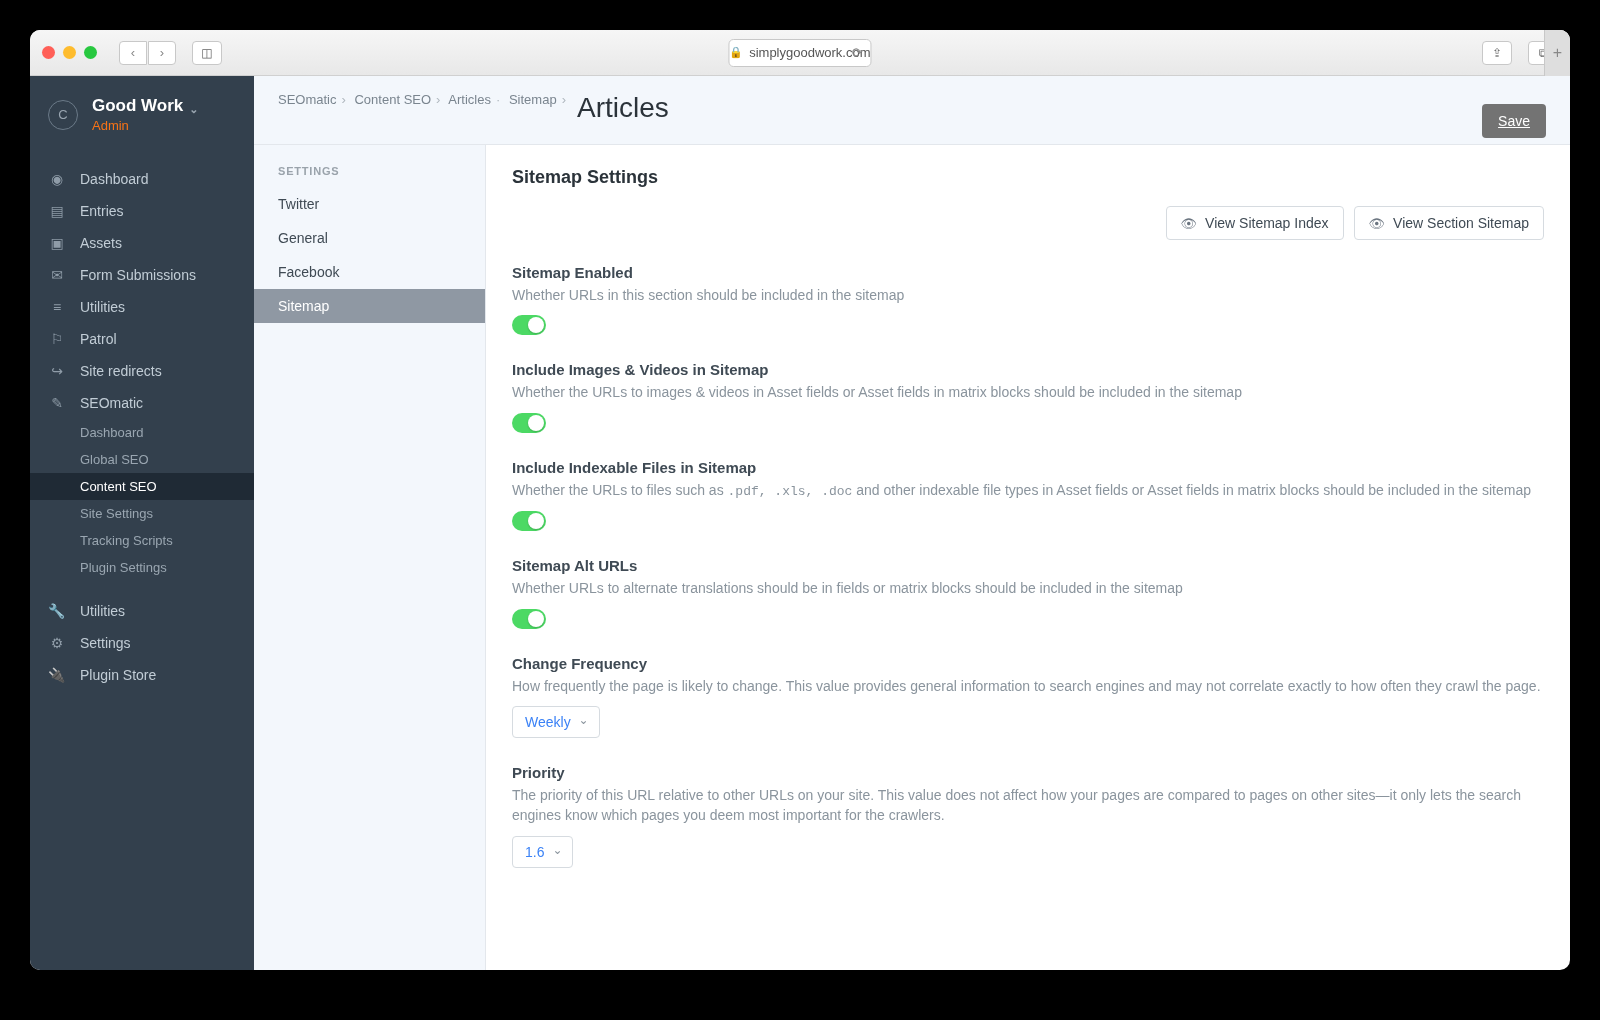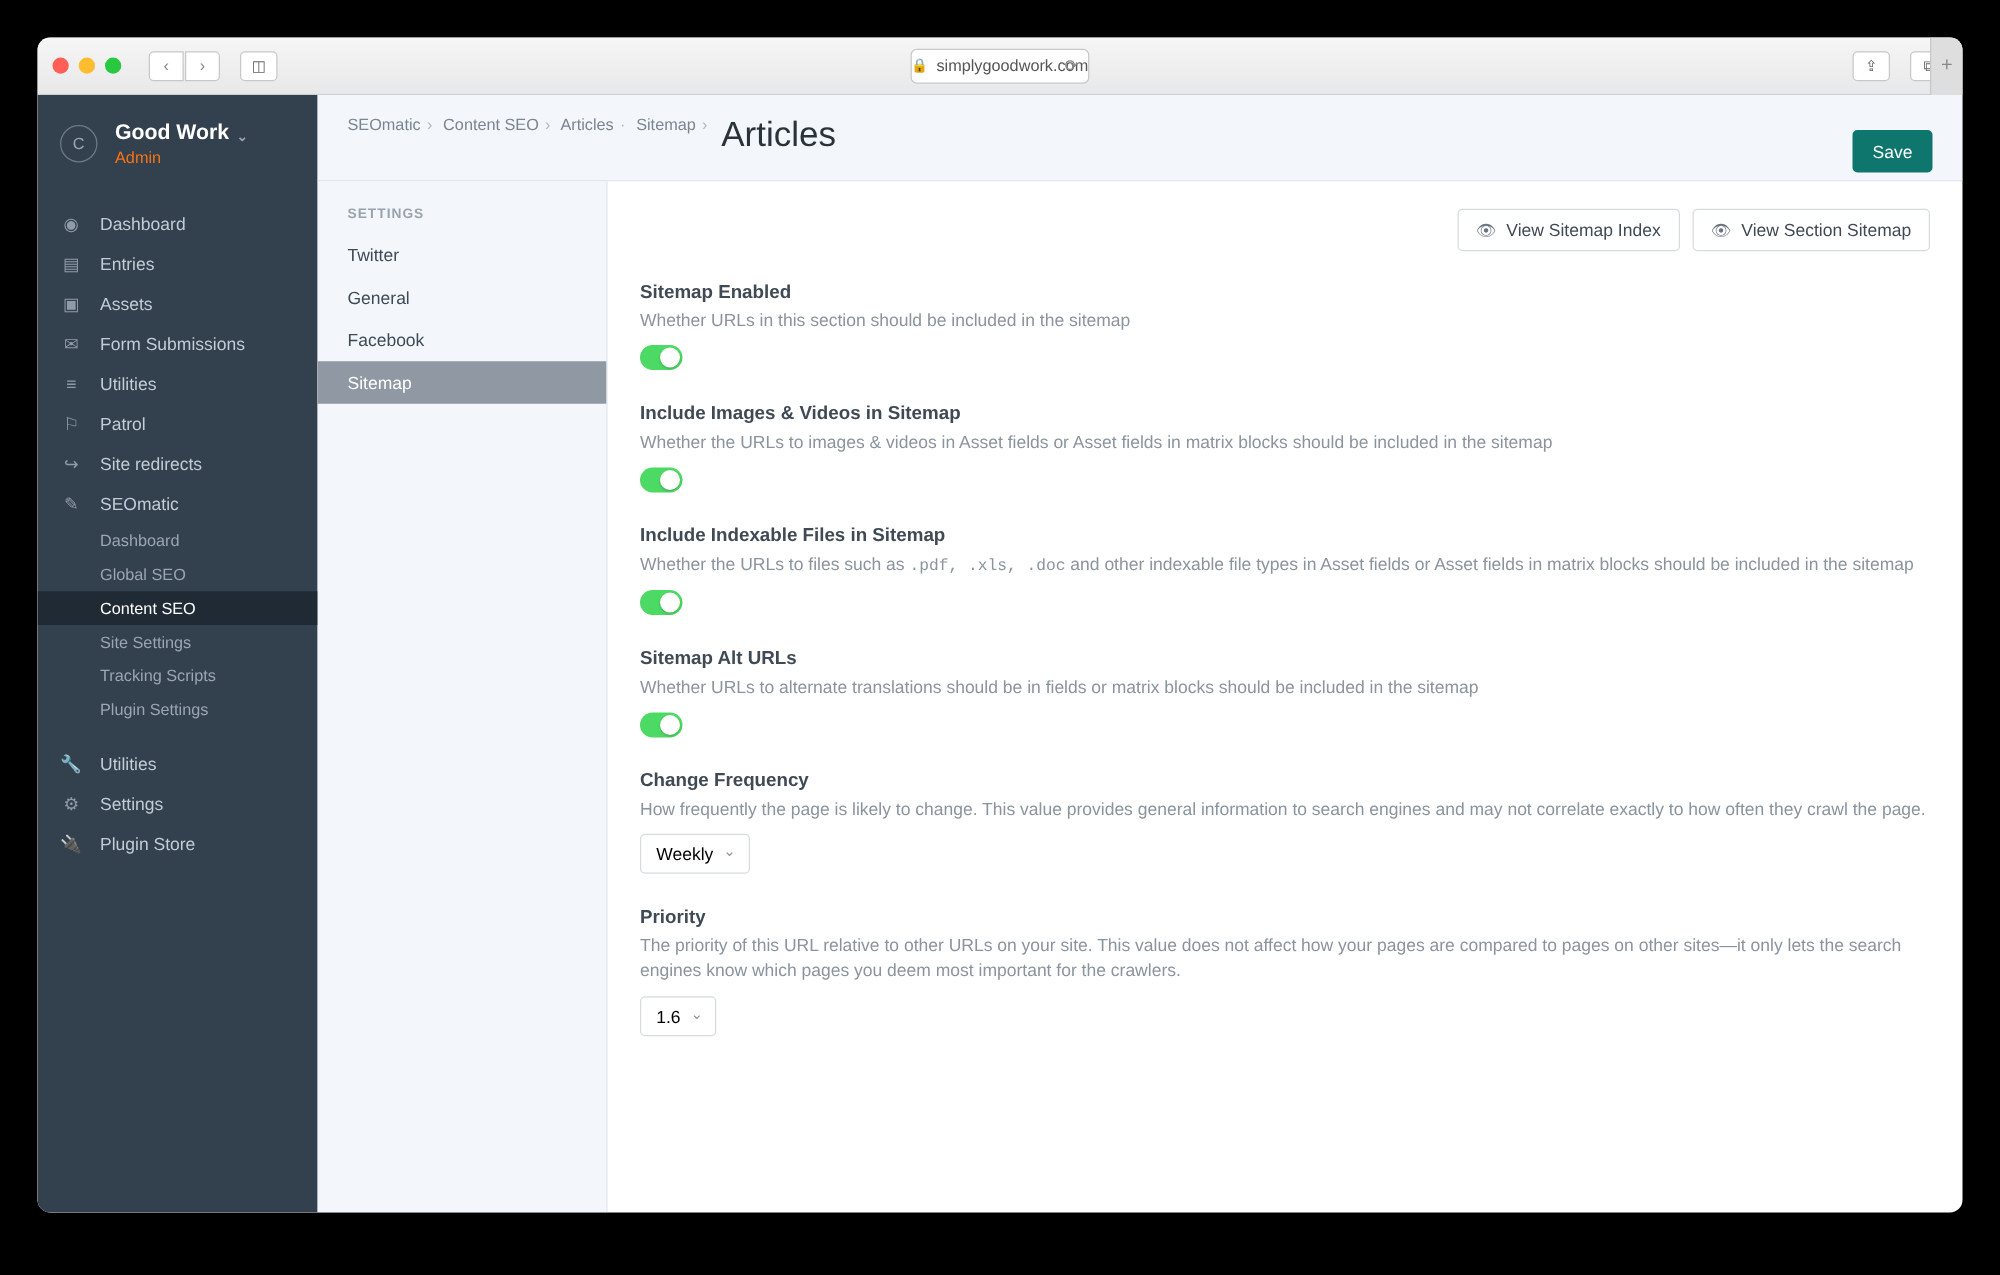--- a/index.html
+++ b/index.html
@@ -126,23 +126,24 @@
   background:#f3f7fc;border-bottom:1px solid #e3e7ec;
   padding:16px 24px 20px 24px;
   display:flex;flex-direction:row;gap:6px;
   position:relative;
 }
 .crumbs{font-size:13px;color:#7a858f}
 .crumbs .sep{margin:0 5px;color:#b0b8bf}
 .page-title{font-size:28px;color:#2b333a;font-weight:400}
 .save-btn{
   position:absolute;right:24px;top:28px;
-  background:#0f766e;color:#fff;border:none;
+  background:#737373;color:#fff;border:none;
   padding:9px 16px;border-radius:4px;font-size:14px;font-weight:500;
   cursor:pointer;
+  text-decoration:underline;
 }
 .body{display:flex;flex:1;overflow:hidden}
 .form-area{
   flex:1;padding:22px 26px;overflow-y:auto;color:#3f4a54;
 }
 .section-title{font-size:18px;font-weight:700;color:#2b333a;margin-bottom:18px}
 .view-btns{display:flex;gap:10px;justify-content:flex-end;margin-bottom:24px}
 .view-btn{
   border:1px solid #d6dbe0;background:#fff;border-radius:4px;
   padding:8px 14px;font-size:14px;color:#3f4a54;cursor:pointer;
@@ -155,21 +156,21 @@
 code{font-family:Liberation Mono, monospace;font-size:13px;color:#8a949d}
 .toggle{
   width:34px;height:20px;background:#4cd964;border-radius:20px;position:relative;cursor:pointer;
 }
 .toggle::after{
   content:"";position:absolute;right:2px;top:2px;width:16px;height:16px;background:#fff;border-radius:50%;
   box-shadow:0 1px 2px rgba(0,0,0,0.2);
 }
 .select{
   border:1px solid #d6dbe0;background:#fff;border-radius:4px;
-  padding:7px 28px 7px 12px;font-size:14px;color:#000000;cursor:pointer;
+  padding:7px 28px 7px 12px;font-size:14px;color:#3b82f6;cursor:pointer;
   display:inline-flex;align-items:center;position:relative;
 }
 .select::after{
   content:"⌄";position:absolute;right:10px;color:#8a949d;font-size:12px;top:6px;
 }
 .tabplus{
   width:26px;height:46px;background:#dedede;border-left:1px solid #c8c8c8;
   display:flex;align-items:center;justify-content:center;color:#888;font-size:16px;
   position:absolute;right:0;top:0;
 }
@@ -287,20 +288,21 @@
       <div class="body">
         <div class="settings-col">
           <div class="settings-heading">SETTINGS</div>
           <div class="settings-item">Twitter</div>
           <div class="settings-item">General</div>
           <div class="settings-item">Facebook</div>
           <div class="settings-item active">Sitemap</div>
         </div>
 
         <div class="form-area">
+          <div class="section-title">Sitemap Settings</div>
 
           <div class="view-btns">
             <div class="view-btn">
               <span class="eye">👁</span>
               <span>View Sitemap Index</span>
             </div>
             <div class="view-btn">
               <span class="eye">👁</span>
               <span>View Section Sitemap</span>
             </div>

